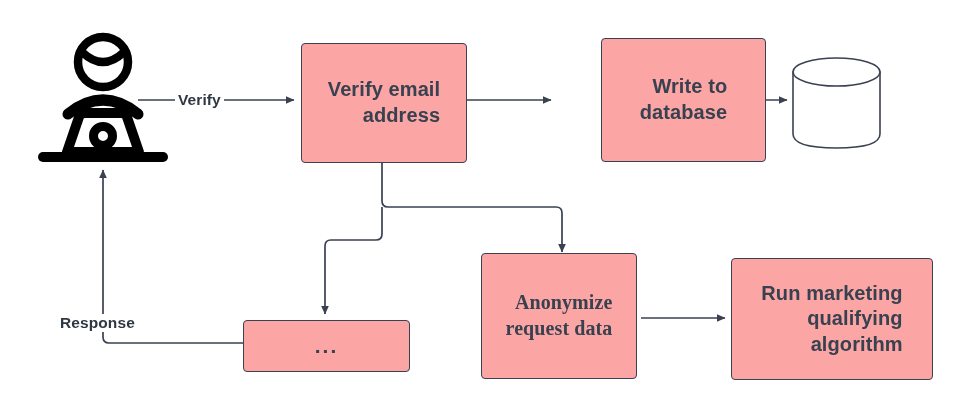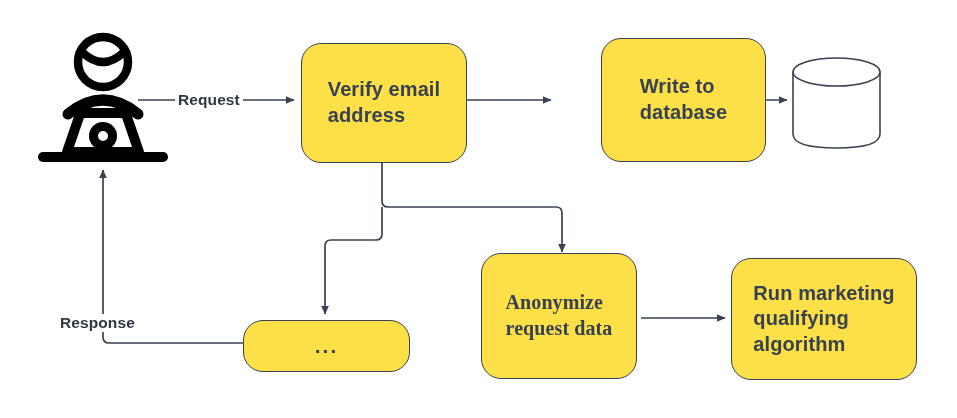--- a/index.html
+++ b/index.html
@@ -20,27 +20,27 @@
   #diagram-canvas svg.layer {
     position: absolute;
     left: 0;
     top: 0;
     width: 957px;
     height: 418px;
   }
   .node-box {
     position: absolute;
     box-sizing: border-box;
-    background: #fde047;
+    background: #fca5a5;
     border: 1.6px solid #3a4150;
-    border-radius: 20px;
+    border-radius: 4px;
     display: flex;
     align-items: center;
     justify-content: center;
-    text-align: left;
+    text-align: right;
     color: #38414f;
     font-weight: bold;
     font-size: 20px;
     line-height: 1.28;
     letter-spacing: 0.1px;
   }
   .node-box .node-label {
     display: block;
     white-space: pre-line;
     padding: 0 8px;
@@ -137,23 +137,23 @@
 
   <div class="node-box dots-label" style="left:243px; top:320px; width:167px; height:52px;">
     <span class="node-label">...</span>
   </div>
 
   <div class="node-box" style="left:481px; top:253px; width:156px; height:126px;font-family:Liberation Serif, serif;">
     <span class="node-label">Anonymize
 request data</span>
   </div>
 
-  <div class="node-box" style="left:731px; top:258px; width:186px; height:122px;">
+  <div class="node-box" style="left:731px; top:258px; width:202px; height:122px;">
     <span class="node-label">Run marketing
 qualifying
 algorithm</span>
   </div>
 
-  <div class="edge-label" style="left:175px; top:91px;">Request</div>
+  <div class="edge-label" style="left:175px; top:91px;">Verify</div>
 
   <div class="edge-label" style="left:57px; top:314px;text-align:center;">Response</div>
 
 </div>
 
 </body></html>

